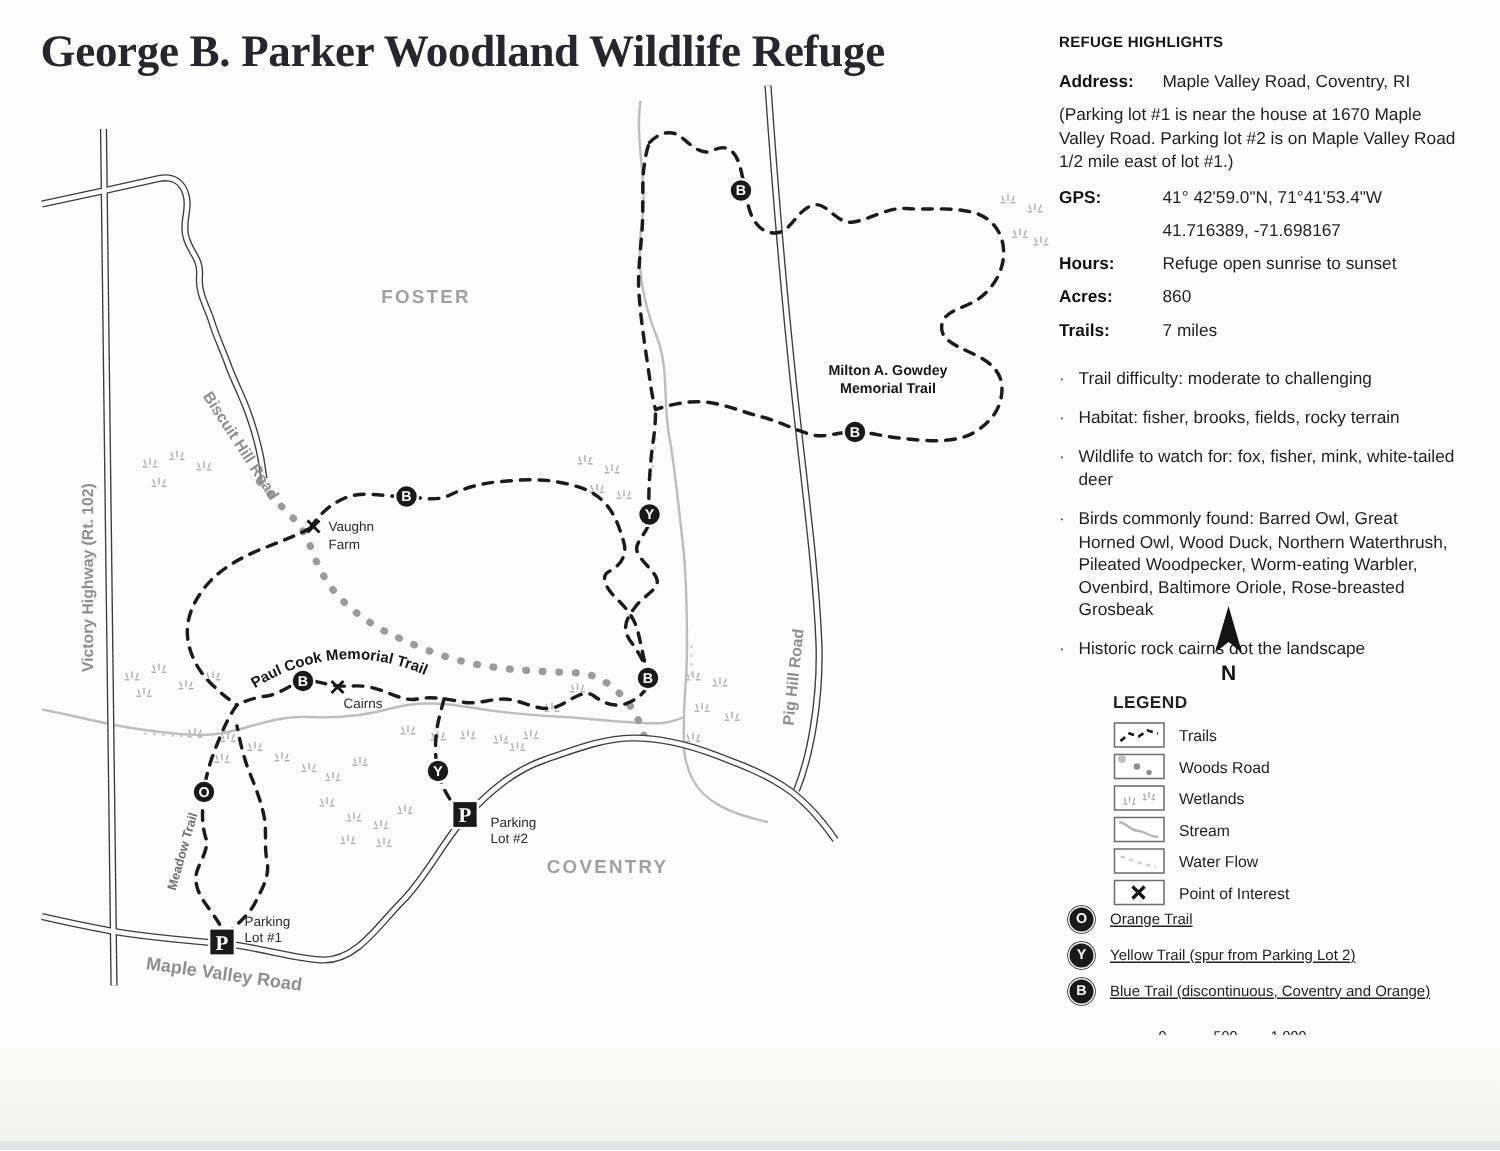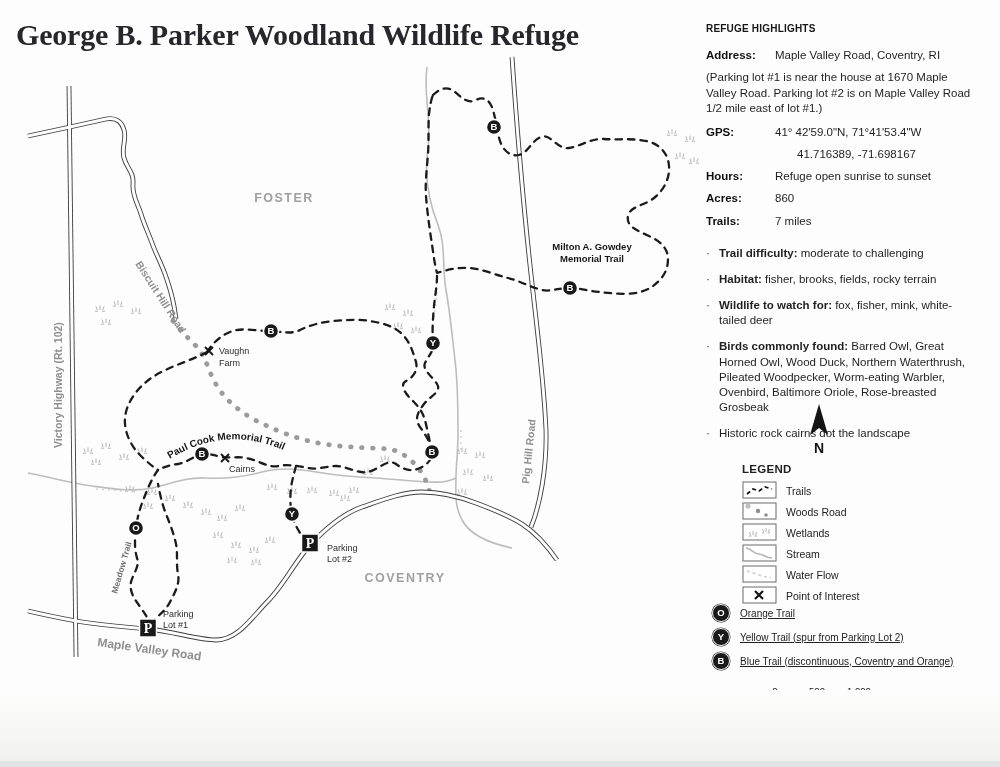--- a/index.html
+++ b/index.html
@@ -7,21 +7,21 @@
     position:relative; width:1000px; height:767px;
     background:#fdfdfd; overflow:hidden;
     font-family:"Liberation Sans", sans-serif;
     color:#1f1f1f;
   }
   .bottom-fade { position:absolute; left:0; right:0; top:690px; height:72px;
     background:linear-gradient(#fdfdfd,#f1f1ee); }
   .bottom-edge { position:absolute; left:0; right:0; top:761px; height:6px; background:#e0e3e3; }
 
   .map-title {
-    position:absolute; left:16px; top:18px; width:660px;
+    position:absolute; left:27px; top:18px; width:660px;
     font-family:"Liberation Serif", serif; font-weight:700;
     font-size:30px; color:#26262c; letter-spacing:-0.2px;
   }
 
   svg.mapsvg { position:absolute; left:0; top:0; }
   svg text { font-family:"Liberation Sans", sans-serif; }
   .road-casing { stroke:#3d3d3d; stroke-width:4.8; fill:none; }
   .road-fill   { stroke:#fdfdfd; stroke-width:3;   fill:none; }
   .stream { stroke:#bdbdbd; stroke-width:1.6; fill:none; }
   .flow   { stroke:#cfcfcf; stroke-width:1.4; fill:none; stroke-dasharray:2 4; }
@@ -38,25 +38,25 @@
   .marker-letter { fill:#ffffff; font-size:9.5px; font-weight:700; text-anchor:middle; }
   .pbox { fill:#191919; stroke:#fbfbfb; stroke-width:1.5; }
   .pletter { fill:#ffffff; font-family:"Liberation Serif", serif; font-weight:700;
              font-size:14px; text-anchor:middle; }
 
   .panel { position:absolute; left:706px; top:22px; width:266px; font-size:11.5px; line-height:1.32; }
   .hl-heading { font-size:10px; font-weight:700; color:#161616; letter-spacing:0.2px; margin-bottom:13px; }
   .field { display:grid; grid-template-columns:69px 1fr; margin-bottom:7px; }
   .field b { font-weight:700; color:#111; }
   .note { margin:1px 0 9px 0; }
-  .gps-line2 { display:block; margin-top:7px;margin-left:22px; }
+  .gps-line2 { display:block; margin-top:7px; }
   ul.bullets { list-style:none; margin:17px 0 0 0; padding:0; }
   ul.bullets li { display:flex; margin-bottom:11px; }
   ul.bullets .dot { width:13px; flex:0 0 13px; color:#333; }
-  ul.bullets b { font-weight:700; }
+  ul.bullets b { font-weight:400; }
 
   .compass { position:absolute; left:799px; top:402px; width:40px; text-align:center; }
   .legend { position:absolute; left:742px; top:463px; }
   .legend-heading { font-size:11.5px; font-weight:700; letter-spacing:0.3px; margin-bottom:6px; }
   .legend-row { display:flex; align-items:center; margin-bottom:2px; }
   .legend-row .lab { font-size:10.5px; margin-left:8px; color:#222; }
   .trailkey { position:absolute; left:712px; top:604px; }
   .tk-row { display:flex; align-items:center; margin-bottom:6px; }
   .tk-disc { width:16px; height:16px; border-radius:50%; background:#191919; color:#fff;
              font-size:9.5px; font-weight:700; text-align:center; line-height:16px;

